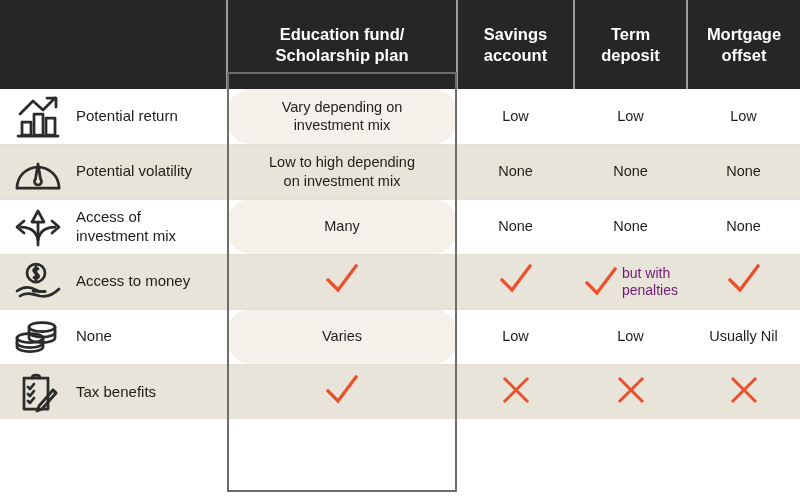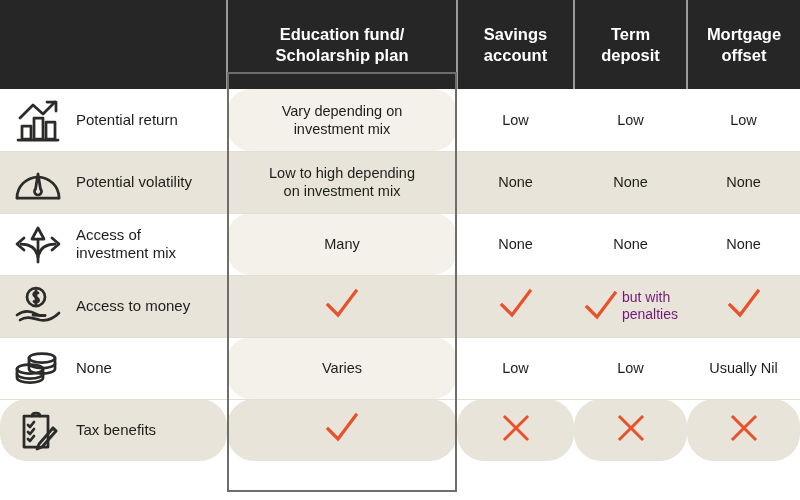--- a/index.html
+++ b/index.html
@@ -44,34 +44,34 @@
     text-align: center;
     vertical-align: middle;
     padding: 0 4px;
     border-left: 2px solid #9b9b97;
   }
   thead th.blank-head {
     border-left: none;
   }
 
   
-  tbody tr { height: 62px; }
+  tbody tr { height: 55px; }
   tbody tr.odd  td { background: #ffffff; }
   tbody tr.even td { background: #e8e4d9; }
 
   tbody td {
     vertical-align: middle;
     text-align: center;
     font-size: 14.5px;
     color: #1d1d1b;
     line-height: 1.25;
     padding: 0 6px;
     border-bottom: 1px solid #e2ded3;
   }
-  tbody tr:last-child td { border-bottom: none; border-radius: 27px; }
+  tbody tr:last-child td { border-bottom: none; }
 
   
   td.label-cell {
     text-align: left;
     padding: 0 6px 0 10px;
   }
   .label-inner {
     display: flex;
     align-items: center;
     gap: 10px;

